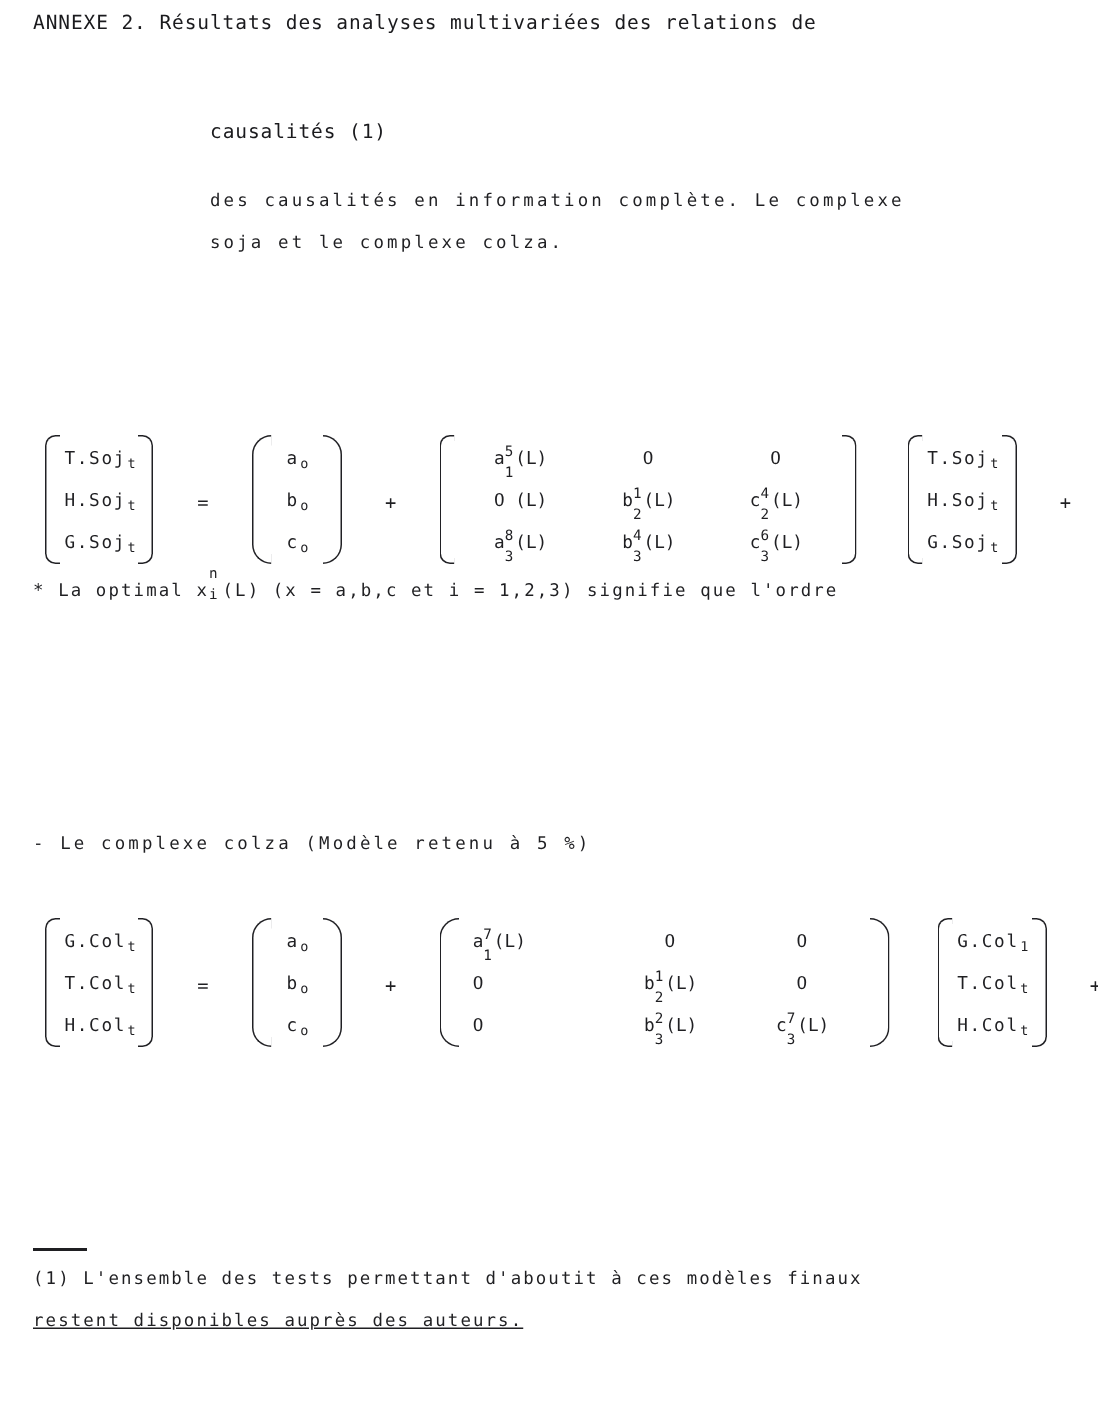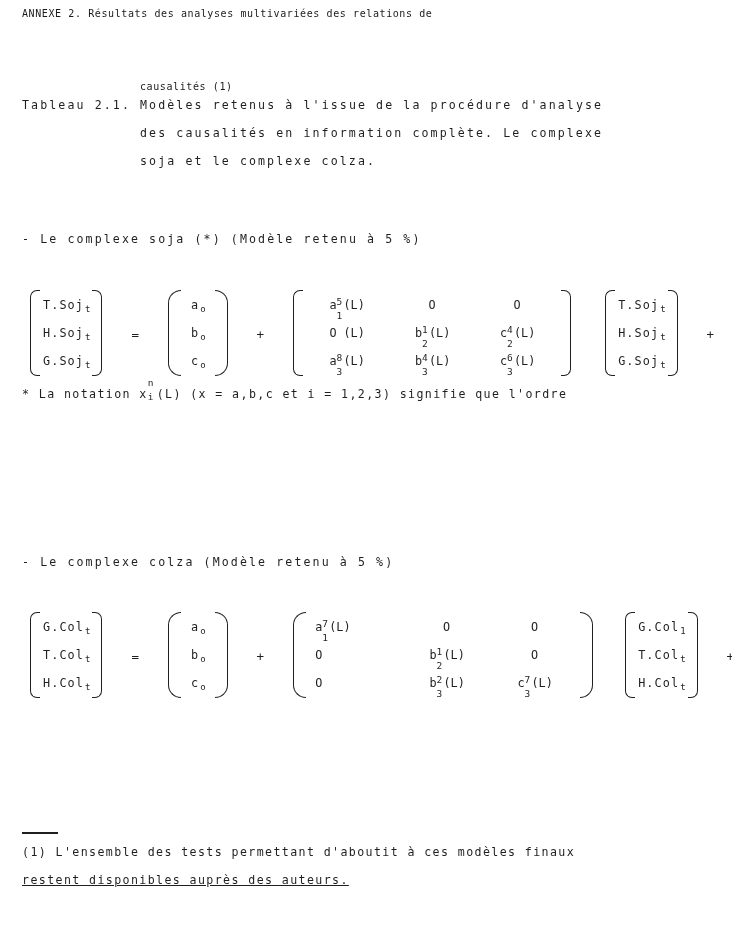--- a/index.html
+++ b/index.html
@@ -20,21 +20,21 @@
     position: relative;
     width: 732px;
     height: 935px;
     box-sizing: border-box;
   }
 
   
   .abs { position: absolute; }
 
   .title-line {
-    font-size: 10px;
+    font-size: 13px;
     letter-spacing: 0.6px;
     white-space: nowrap;
     color: #1a1a1d;
   }
 
   .tracked {
     font-size: 11.6px;
     letter-spacing: 2.1px;
     white-space: nowrap;
     color: #1f1f22;
@@ -165,25 +165,23 @@
   }
 </style>
 </head>
 <body>
 
 <div class="page">
 
   <div class="abs title-line" style="left:22px; top:8px;">ANNEXE  2.  Résultats  des  analyses  multivariées  des  relations  de</div>
   <div class="abs title-line" style="left:140px; top:35px;margin-top:46px;">causalités (1)</div>
 
-  <div class="abs tracked" style="left:22px; top:98px;">Tableau  2.1.  Modèles  retenus  à  l'issue  de  la  procédure  d'analyse</div>
   <div class="abs tracked" style="left:140px; top:154px;">soja  et  le  complexe  colza.</div>
   <div class="abs tracked" style="left:140px; top:126px;">des  causalités  en  information  complète.  Le  complexe</div>
 
-  <div class="abs tracked" style="left:22px; top:232px;">- Le complexe soja (*) (Modèle retenu à 5 %)</div>
 
   <div class="equation" style="left:14px; top:288px;">
 
     <div class="bracket">
       <div class="bar left"></div>
       <div class="cells">
         <div class="mrow">
           <span class="lbl">T.Soj</span>
             <sub class="sb-plain">t</sub>
         </div>
@@ -341,21 +339,21 @@
               <span class="up">G</span>
               <span class="dn">t</span>
             </span>
         </div>
       </div>
       <div class="bar right"></div>
     </div>
   </div>
 
   <div class="abs tracked-tight" style="left:22px; top:386px;">
-    <span>* La notation x</span><span class="stack" style="width:9px;"><span class="up">n</span><span class="dn">i</span></span><span>(L)  (x = a,b,c et i = 1,2,3)  signifie que l'ordre</span>
+    <span>* La optimal x</span><span class="stack" style="width:9px;"><span class="up">n</span><span class="dn">i</span></span><span>(L)  (x = a,b,c et i = 1,2,3)  signifie que l'ordre</span>
   </div>
 
   <div class="abs tracked" style="left:22px; top:555px;">- Le complexe colza (Modèle retenu à 5 %)</div>
 
   <div class="equation" style="left:14px; top:610px;align-items:flex-end;">
 
     <div class="bracket">
       <div class="bar left"></div>
       <div class="cells">
         <div class="mrow">

